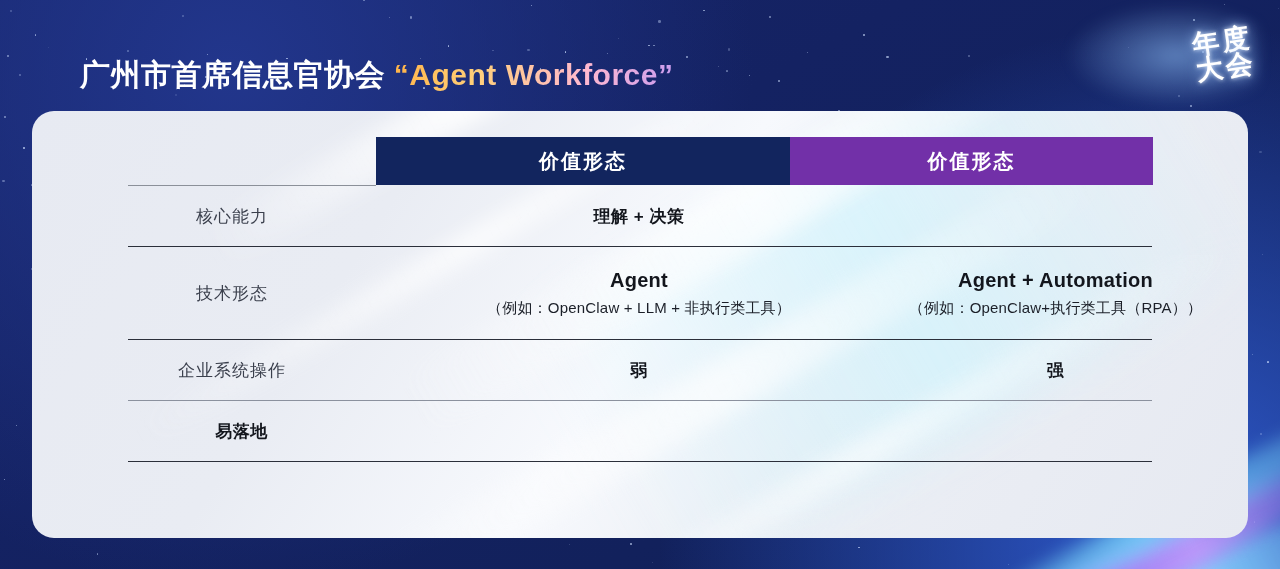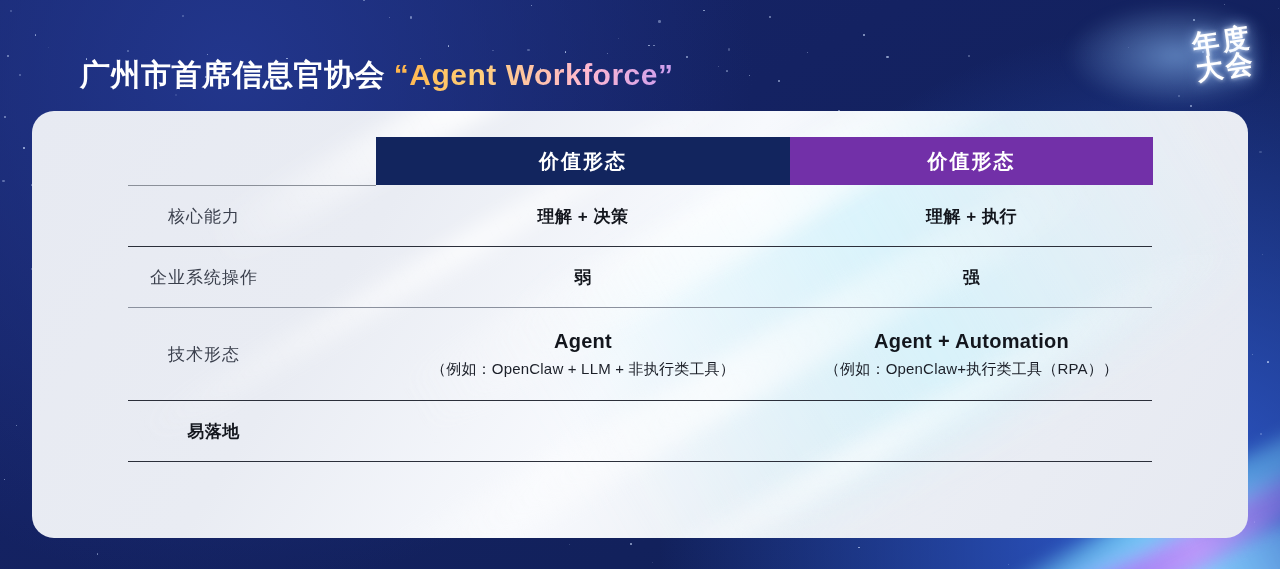--- a/index.html
+++ b/index.html
@@ -89,21 +89,21 @@
        color:#ffffff;font-size:20px;font-weight:bold;letter-spacing:2px;}
   .hdr-a{left:344px;width:414px;}
   .hdr-b{left:758px;width:363px;}
 
   .rows{position:absolute;left:0;top:74px;right:0;}
   .row{position:relative;display:flex;align-items:center;}
   .divider{position:absolute;left:96px;right:96px;height:0;border-top:1.6px solid #2b2f3a;}
   .divider.light{border-top-color:#8b919e;}
   .divider.hdr-under{right:auto;width:248px;border-top-color:#8b9099;}
 
-  .cell{display:flex;flex-direction:column;align-items:center;justify-content:center;text-align:center;}
+  .cell{display:flex;flex-direction:column;align-items:center;justify-content:center;text-align:center;margin-left:28px;}
   .c-label{width:344px;color:#3a3f4c;font-size:17px;letter-spacing:1px;}
   .c-a{width:414px;}
   .c-b{width:363px;}
   .val{color:#13161d;font-weight:bold;font-size:17px;letter-spacing:.5px;}
   .val.big{font-size:20px;}
   .val.en{font-size:20px;letter-spacing:.3px;}
   .sub{color:#1b1f28;font-size:15px;margin-top:7px;letter-spacing:.2px;font-weight:normal;}
 </style>
 </head>
 <body>
@@ -362,50 +362,47 @@
     <div class="rows" id="rows-host">
         <div class="row" style="height: 62px;">
           <div class="divider hdr-under" style="top: 0px;"></div>
           <div class="divider" style="bottom: 0px;"></div>
           <div class="cell c-label">
             <span>核心能力</span>
           </div>
           <div class="cell c-a">
             <div class="val">理解 + 决策</div>
           </div>
+        </div>
+        <div class="row" style="height: 93px;">
+          <div class="divider" style="bottom: 0px;"></div>
+          <div class="cell c-label">
+            <span>技术形态</span>
+          </div>
+          <div class="cell c-a">
+            <div class="val big en">Agent</div>
+            <div class="sub">（例如：OpenClaw + LLM + 非执行类工具）</div>
+          </div>
           <div class="cell c-b">
-            <div class="val">理解 + 执行</div>
+            <div class="val big en">Agent + Automation</div>
+            <div class="sub">（例如：OpenClaw+执行类工具（RPA））</div>
           </div>
         </div>
         <div class="row" style="height: 61px;">
           <div class="divider light" style="bottom: 0px;"></div>
           <div class="cell c-label">
             <span>企业系统操作</span>
           </div>
           <div class="cell c-a">
             <div class="val">弱</div>
           </div>
           <div class="cell c-b">
             <div class="val">强</div>
           </div>
         </div>
-        <div class="row" style="height: 93px;">
-          <div class="divider" style="bottom: 0px;"></div>
-          <div class="cell c-label">
-            <span>技术形态</span>
-          </div>
-          <div class="cell c-a">
-            <div class="val big en">Agent</div>
-            <div class="sub">（例如：OpenClaw + LLM + 非执行类工具）</div>
-          </div>
-          <div class="cell c-b">
-            <div class="val big en">Agent + Automation</div>
-            <div class="sub">（例如：OpenClaw+执行类工具（RPA））</div>
-          </div>
-        </div>
         <div class="row" style="height: 61px;">
           <div class="divider" style="bottom: 0px;"></div>
           <div class="cell c-b">
             <div class="val">易落地</div>
           </div>
         </div>
       </div>
   </div>
 </div>
 

